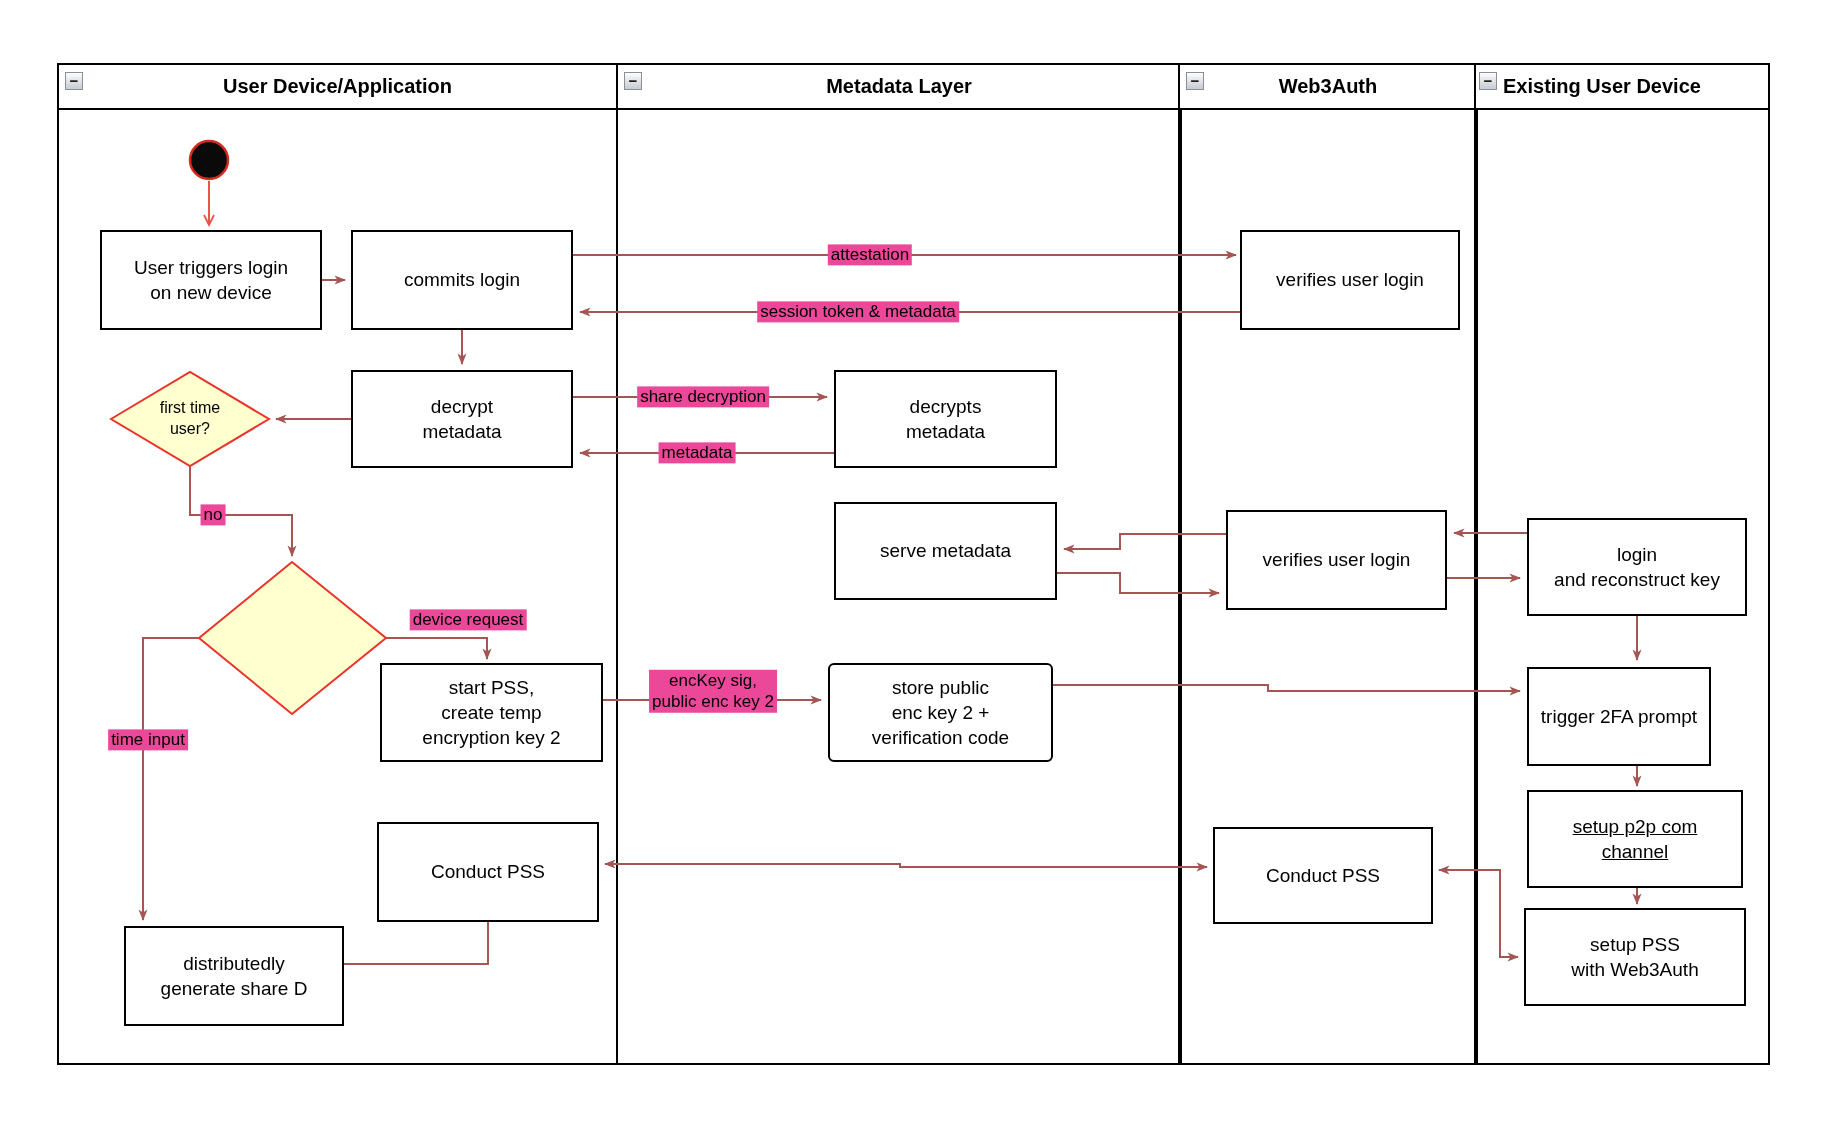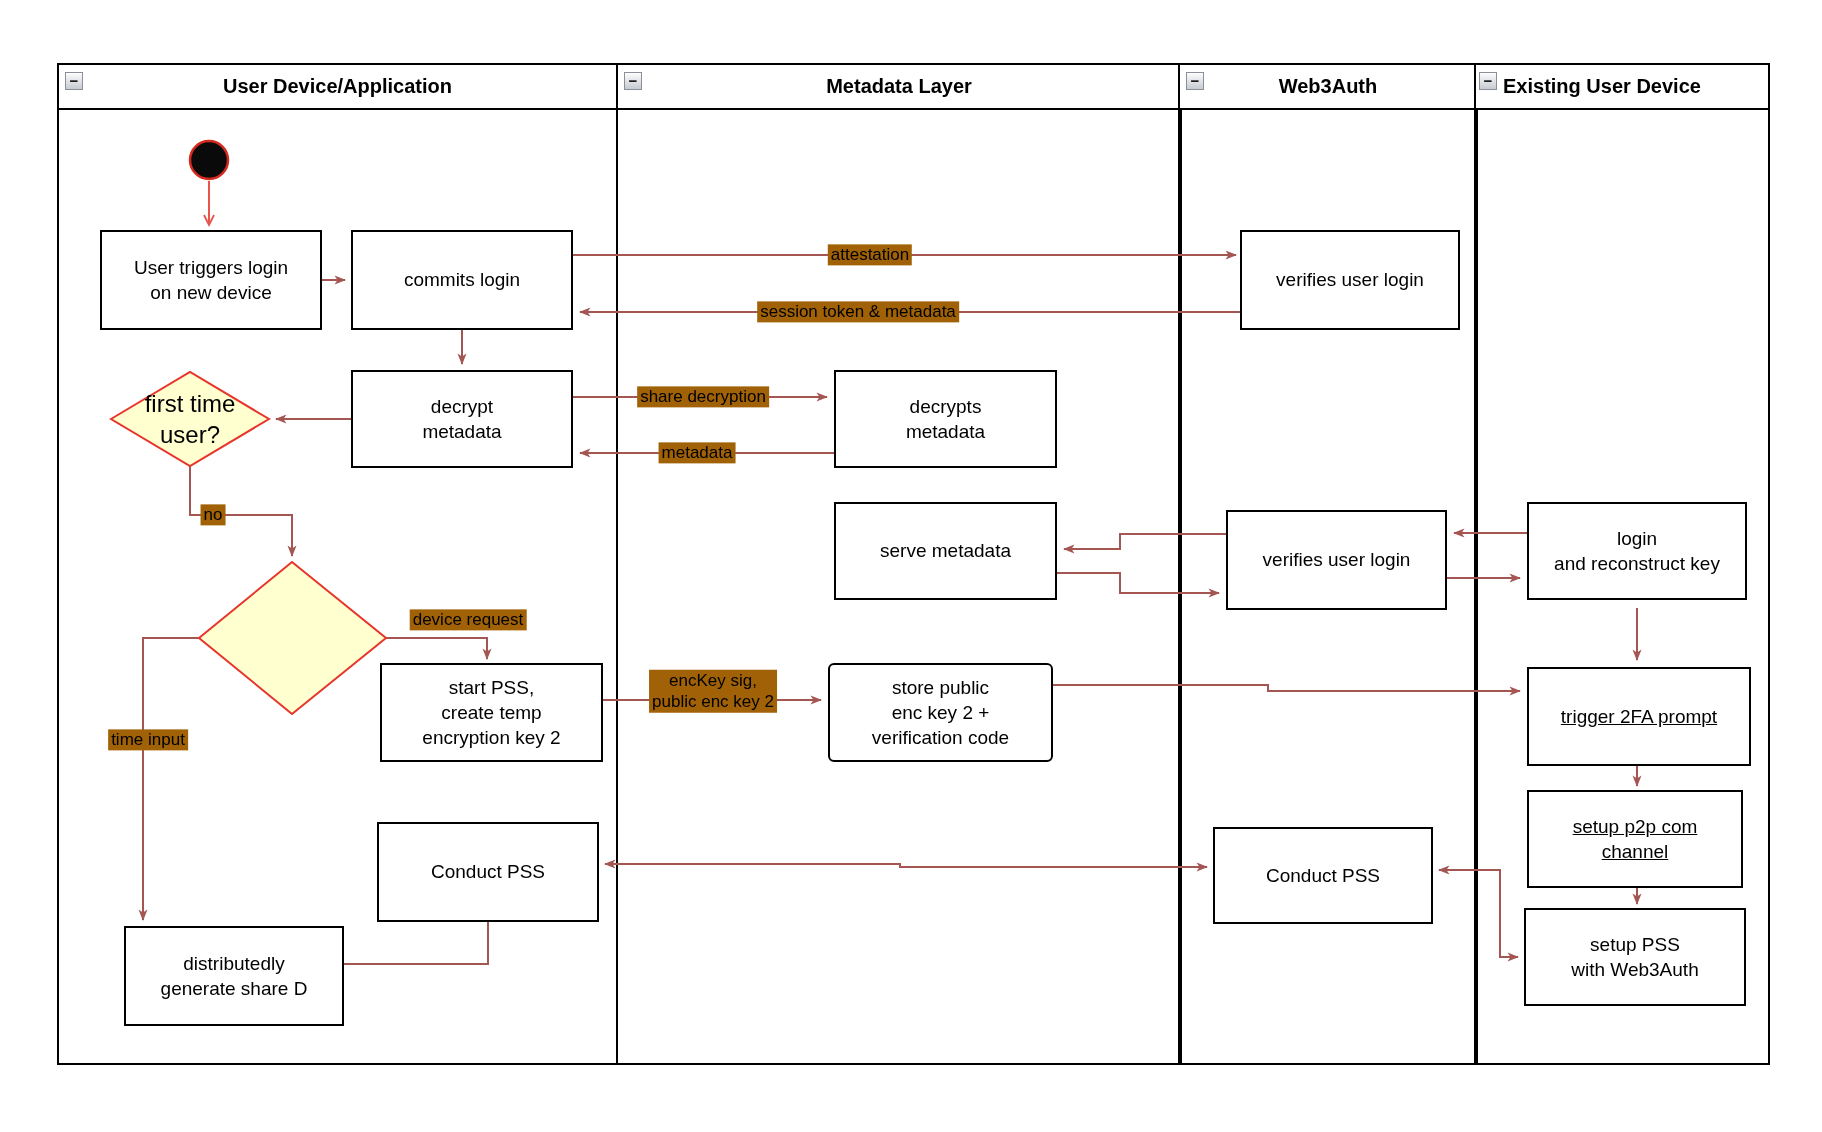--- a/index.html
+++ b/index.html
@@ -5,22 +5,22 @@
   html,body{margin:0;padding:0;background:#ffffff;}
   body{width:1822px;height:1132px;font-family:"Liberation Sans",sans-serif;color:#000;}
   .canvas{position:relative;width:1822px;height:1132px;background:#fff;overflow:hidden;}
   .lane{position:absolute;top:63px;height:1002px;border:2px solid #000;box-sizing:border-box;background:transparent;z-index:1;}
   .lane-header{position:relative;height:45px;border-bottom:2px solid #000;box-sizing:border-box;display:flex;align-items:center;justify-content:center;font-weight:bold;font-size:20px;background:#fff;}
   .lane-header.lh-left{justify-content:flex-start;padding-left:27px;}
   .collapse-btn{position:absolute;left:6px;top:7px;width:18px;height:18px;box-sizing:border-box;border:1px solid #8a8f98;background:linear-gradient(#fdfdfd,#c6cad2);display:flex;align-items:center;justify-content:center;font-size:15px;line-height:1;color:#111;cursor:pointer;}
   .collapse-btn span{margin-top:-2px;}
   .overlay{position:absolute;left:0;top:0;z-index:2;}
   .node{position:absolute;background:#fff;border:2px solid #000;box-sizing:border-box;display:flex;align-items:center;justify-content:center;text-align:center;font-size:19px;line-height:1.32;white-space:pre-line;z-index:3;}
-  .dtext{position:absolute;display:flex;align-items:center;justify-content:center;text-align:center;font-size:24px;line-height:1.3;white-space:pre-line;z-index:3;}
-  .elabel{position:absolute;background:#a16207;font-size:17px;line-height:1.25;text-align:center;white-space:pre-line;padding:0 3px;transform:translate(-50%,-50%);z-index:4;}
+  .dtext{position:absolute;display:flex;align-items:center;justify-content:center;text-align:center;font-size:16px;line-height:1.3;white-space:pre-line;z-index:3;}
+  .elabel{position:absolute;background:#ec4899;font-size:17px;line-height:1.25;text-align:center;white-space:pre-line;padding:0 3px;transform:translate(-50%,-50%);z-index:4;}
 </style>
 </head>
 <body>
 
 <div class="canvas">
 
   <div class="lane" style="left:57px;width:561px;">
     <div class="lane-header">
       <div class="collapse-btn">
           <span>−</span>
@@ -112,23 +112,23 @@
 metadata</div>
   <div class="node" style="left:834px;top:502px;width:223px;height:98px;">serve metadata</div>
   <div class="node" style="left:828px;top:663px;width:225px;height:99px;border-radius:6px;">store public
 enc key 2 +
 verification code</div>
 
   <div class="node" style="left:1240px;top:230px;width:220px;height:100px;">verifies user login</div>
   <div class="node" style="left:1226px;top:510px;width:221px;height:100px;">verifies user login</div>
   <div class="node" style="left:1213px;top:827px;width:220px;height:97px;">Conduct PSS</div>
 
-  <div class="node" style="left:1527px;top:502px;width:220px;height:98px;">login
+  <div class="node" style="left:1527px;top:518px;width:220px;height:98px;">login
 and reconstruct key</div>
-  <div class="node" style="left:1527px;top:667px;width:224px;height:99px;text-decoration:underline;">trigger 2FA prompt</div>
+  <div class="node" style="left:1527px;top:667px;width:184px;height:99px;">trigger 2FA prompt</div>
   <div class="node" style="left:1527px;top:790px;width:216px;height:98px;text-decoration:underline;">setup p2p com
 channel</div>
   <div class="node" style="left:1524px;top:908px;width:222px;height:98px;">setup PSS
 with Web3Auth</div>
 
   <div class="dtext" style="left:125px;top:389px;width:130px;height:60px;">first time
 user?</div>
 
   <div class="elabel" style="left:870px;top:255px;">attestation</div>
   <div class="elabel" style="left:858px;top:312px;">session token &amp; metadata</div>

